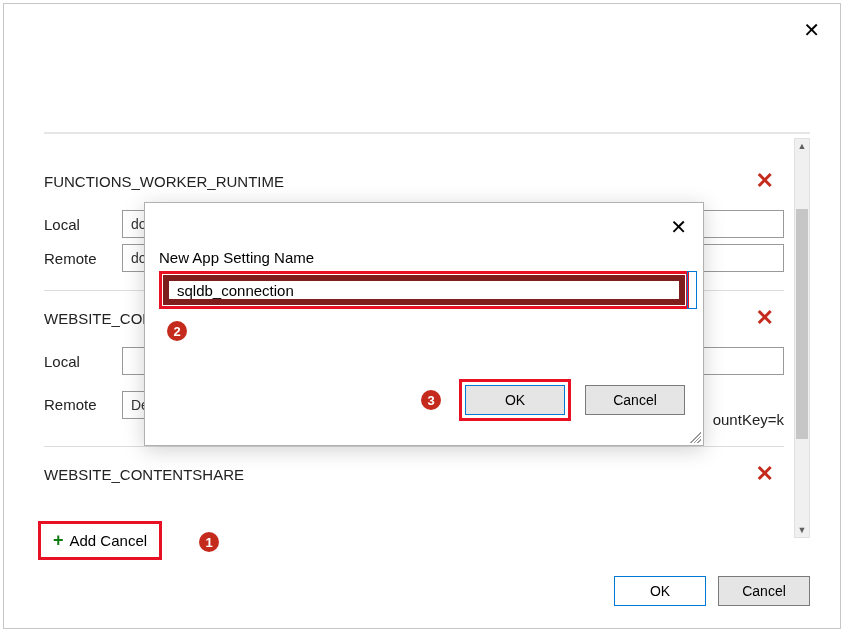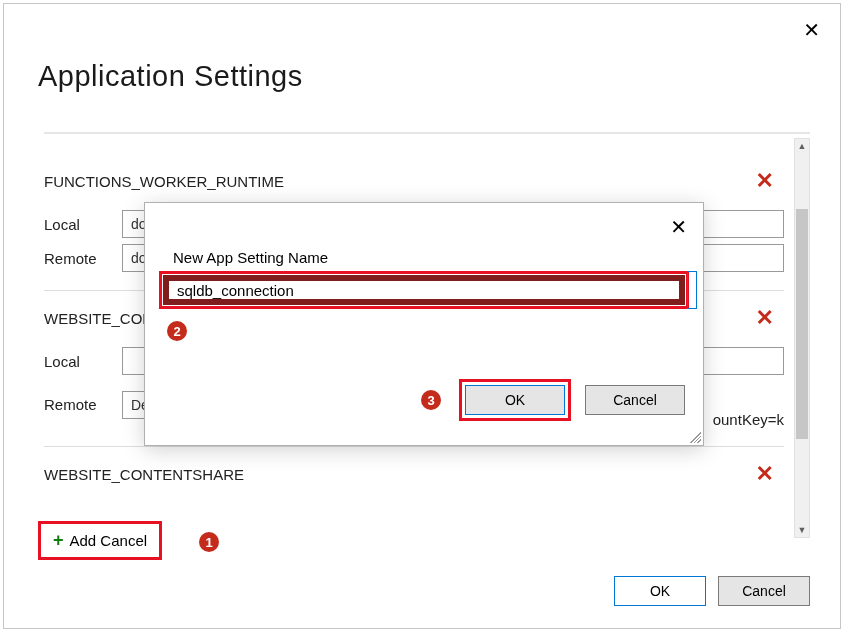--- a/index.html
+++ b/index.html
@@ -194,21 +194,21 @@
   }
   .popup-close {
     position: absolute;
     top: 12px; right: 16px;
     font-size: 20px;
     cursor: pointer;
   }
   .popup-label {
     position: absolute;
     top: 46px;
-    left: 28px;
+    left: 14px;
     font-size: 15px;
   }
   .popup-input-wrap {
     position: absolute;
     top: 68px;
     left: 14px;
     right: 14px;
     border: 3px solid #e81123;
     padding: 1px;
   }
@@ -258,21 +258,20 @@
   .popup-btn.ok {
     border: 1px solid #0078d4;
   }
   .callout-3 { margin-right: 4px; }
 </style>
 </head>
 <body>
 
 <div class="outer">
   <div class="close-x">✕</div>
-  <h1 class="page-title">Application Settings</h1>
 
   <div class="content-area">
     <div class="hr-top"></div>
 
     <div class="scroll-track">
       <div class="scroll-arrow up">▲</div>
       <div class="scroll-thumb"></div>
       <div class="scroll-arrow down">▼</div>
     </div>
 

